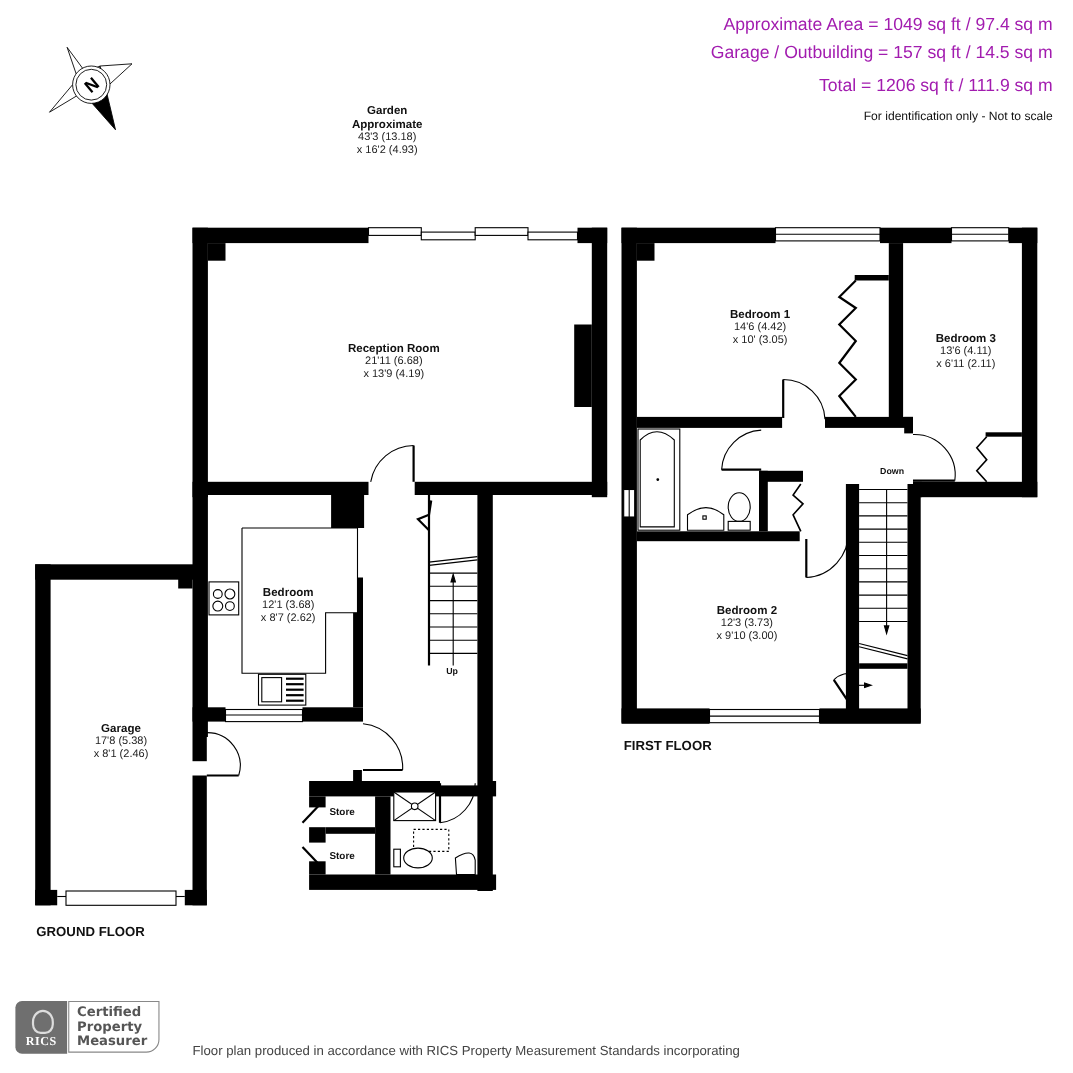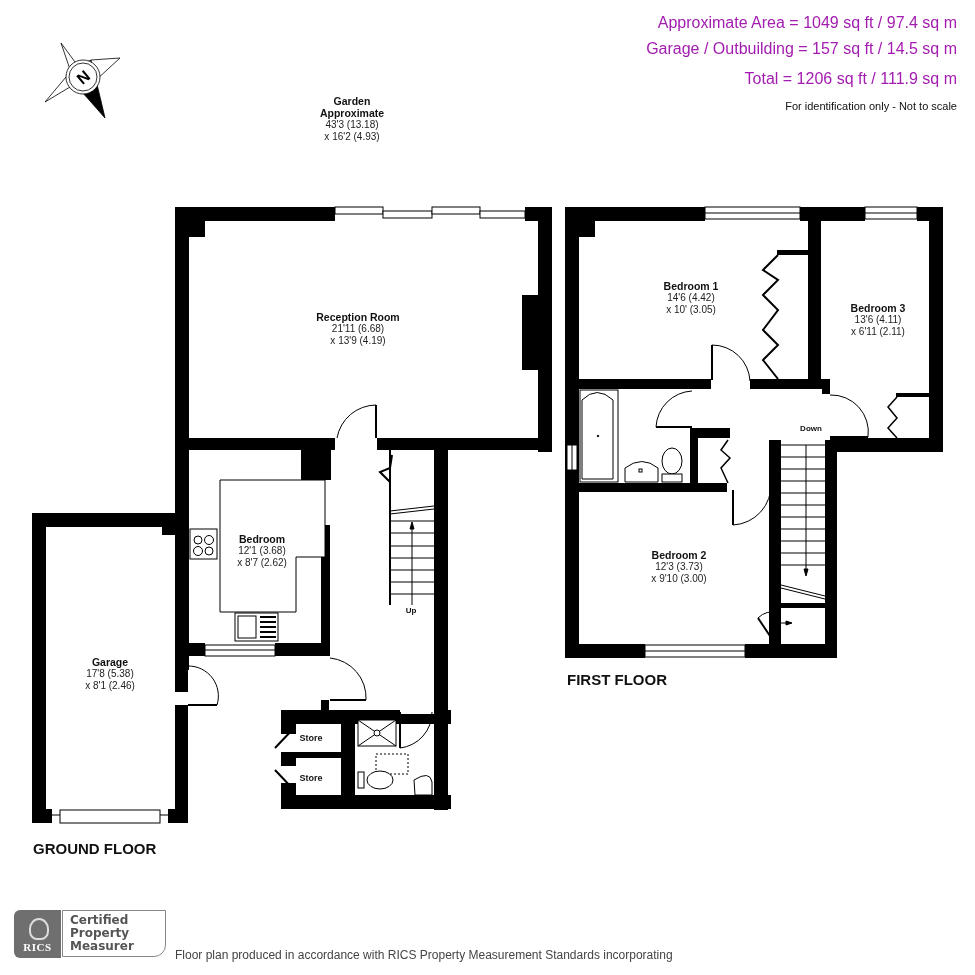--- a/index.html
+++ b/index.html
@@ -1,28 +1,28 @@
 <!DOCTYPE html>
 <html><head>
 <meta charset="utf-8">
 <style>
   html, body { margin: 0; padding: 0; background: #ffffff; }
   body { width: 975px; height: 975px; position: relative; overflow: hidden; font-family: "Liberation Sans", sans-serif; color: #111; }
   .area-line { position: absolute; right: 18px; font-size: 16px; color: #a21caf; white-space: nowrap; text-align: center; }
   .ident { position: absolute; right: 18px; top: 100px; font-size: 11px; color: #111; }
   .label { position: absolute; text-align: center; font-size: 10px; line-height: 12px; color: #222; white-space: nowrap; transform: translateX(-50%); }
   .label .name { font-weight: bold; font-size: 10.5px; color: #111; }
-  .floor-title { position: absolute; font-weight: bold; font-size: 15px; color: #111; }
+  .floor-title { position: absolute; font-weight: bold; font-size: 12px; color: #111; }
   .small-label { position: absolute; font-weight: bold; font-size: 9px; color: #111; white-space: nowrap; transform: translateX(-50%); }
   svg.plan { position: absolute; left: 0; top: 0; }
   .footer-text { position: absolute; left: 175px; top: 908px; font-size: 12px; line-height: 15px; color: #444; margin-top: 40px; }
   .rics-logo { position: absolute; left: 14px; top: 910px; width: 47px; height: 48px; background: #6f6f6f; border-radius: 6px 0 0 6px; color: #fff; }
   .rics-logo .txt { position: absolute; bottom: 5px; left: 0; width: 100%; text-align: center; font-family: "Liberation Serif", serif; font-weight: bold; font-size: 11px; letter-spacing: 0.5px; }
   .rics-logo .lion { position: absolute; top: 8px; left: 15px; width: 16px; height: 18px; border: 2px solid #ddd; border-radius: 50% 50% 40% 40%; }
-  .rics-badge { position: absolute; left: 62px; top: 910px; width: 104px; height: 47px; border: 1px solid #888; border-radius: 0 0 12px 0; box-sizing: border-box; padding: 3px 0 0 7px; font-family: "DejaVu Sans", sans-serif; font-size: 12px; line-height: 13px; color: #555; font-weight: bold; }
+  .rics-badge { position: absolute; left: 62px; top: 910px; width: 83px; height: 47px; border: 1px solid #888; border-radius: 0 0 12px 0; box-sizing: border-box; padding: 3px 0 0 7px; font-family: "DejaVu Sans", sans-serif; font-size: 12px; line-height: 13px; color: #555; font-weight: bold; }
 </style>
 </head>
 <body>
 
 <div class="area-line" style="top:14px;">Approximate Area = 1049 sq ft / 97.4 sq m</div>
 <div class="area-line" style="top:40px;">Garage / Outbuilding = 157 sq ft / 14.5 sq m</div>
 <div class="area-line" style="top:70px;">Total = 1206 sq ft / 111.9 sq m</div>
 <div class="ident">For identification only - Not to scale</div>
 
 <svg class="plan" width="975" height="975" viewBox="0 0 975 975">

